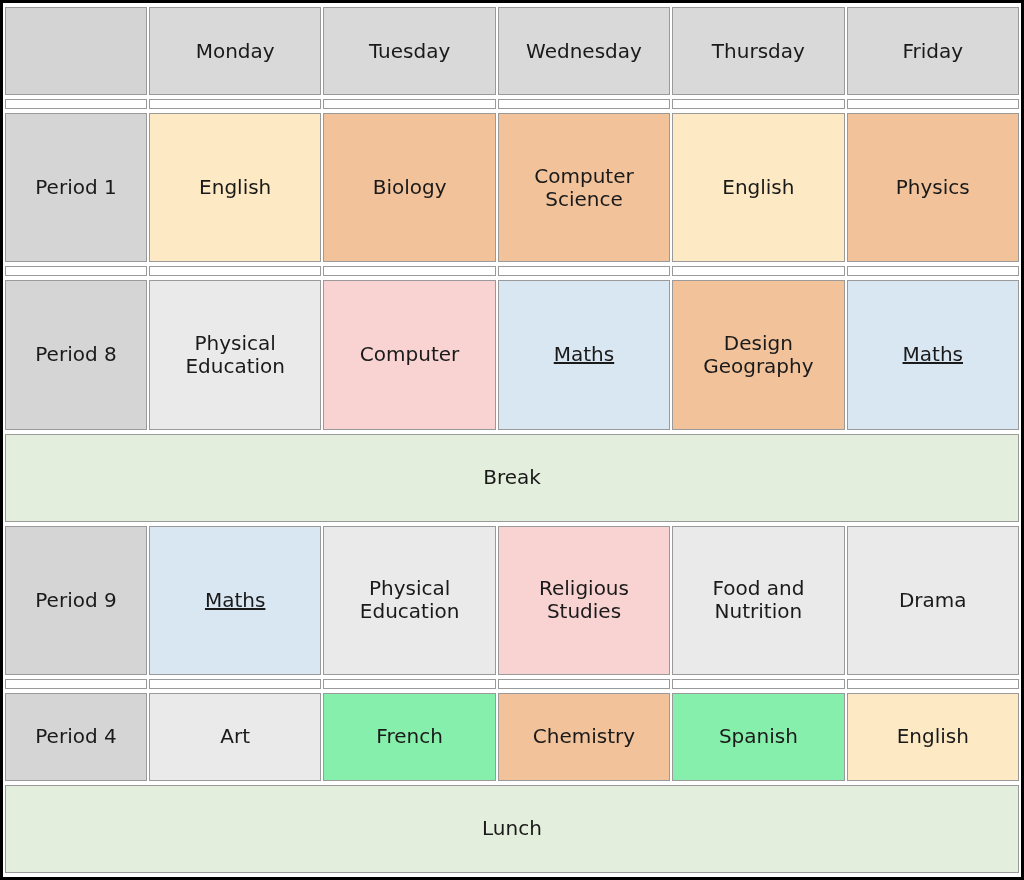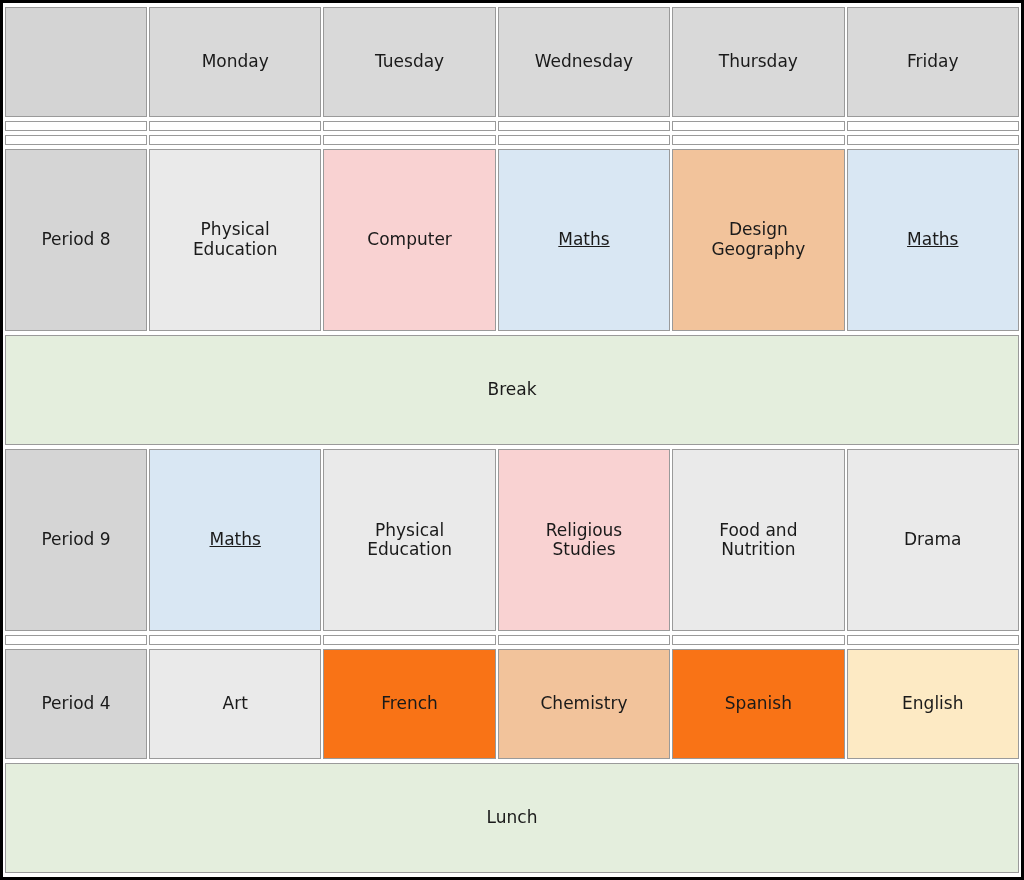--- a/index.html
+++ b/index.html
@@ -27,21 +27,21 @@
     border-collapse: separate;
     border-spacing: 2px 4px;
     table-layout: fixed;
   }
   table.timetable td,
   table.timetable th {
     border: 1px solid #9a9a9a;
     text-align: center;
     vertical-align: middle;
     font-weight: normal;
-    font-size: 17px;
+    font-size: 20px;
     color: #1a1a1a;
     padding: 4px 14px;
     line-height: 1.15;
     box-sizing: border-box;
   }
   col.period-col { width: 142px; }
   
   tr.header-row th.corner-cell {
     background: #d4d4d4;
     border: 1px solid #9a9a9a;
@@ -57,21 +57,21 @@
     border: 1px solid #b9c9ad;
     font-size: 22px;
     padding: 6px 0;
   }
   
   .c-cream   { background: #fdeac4; }
   .c-orange  { background: #f2c39b; }
   .c-blue    { background: #d9e7f3; text-decoration: underline; }
   .c-pink    { background: #f9d2d2; }
   .c-grey    { background: #eaeaea; }
-  .c-white   { background: #f97316; }
+  .c-white   { background: #86efac; }
   .spacer-row td {
     border: none;
     background: #ffffff;
     height: 6px;
     padding: 0;
   }
 </style>
 </head>
 <body>
 
@@ -97,20 +97,28 @@
 
       <tr class="spacer-row">
         <td></td>
         <td></td>
         <td></td>
         <td></td>
         <td></td>
         <td></td>
       </tr>
 
+      <tr>
+        <td class="period-label">Period 1</td>
+        <td class="c-cream">English</td>
+        <td class="c-orange">Biology</td>
+        <td class="c-orange">Computer Science</td>
+        <td class="c-cream">English</td>
+        <td class="c-orange">Physics</td>
+      </tr>
 
       <tr class="spacer-row">
         <td></td>
         <td></td>
         <td></td>
         <td></td>
         <td></td>
         <td></td>
       </tr>
 

